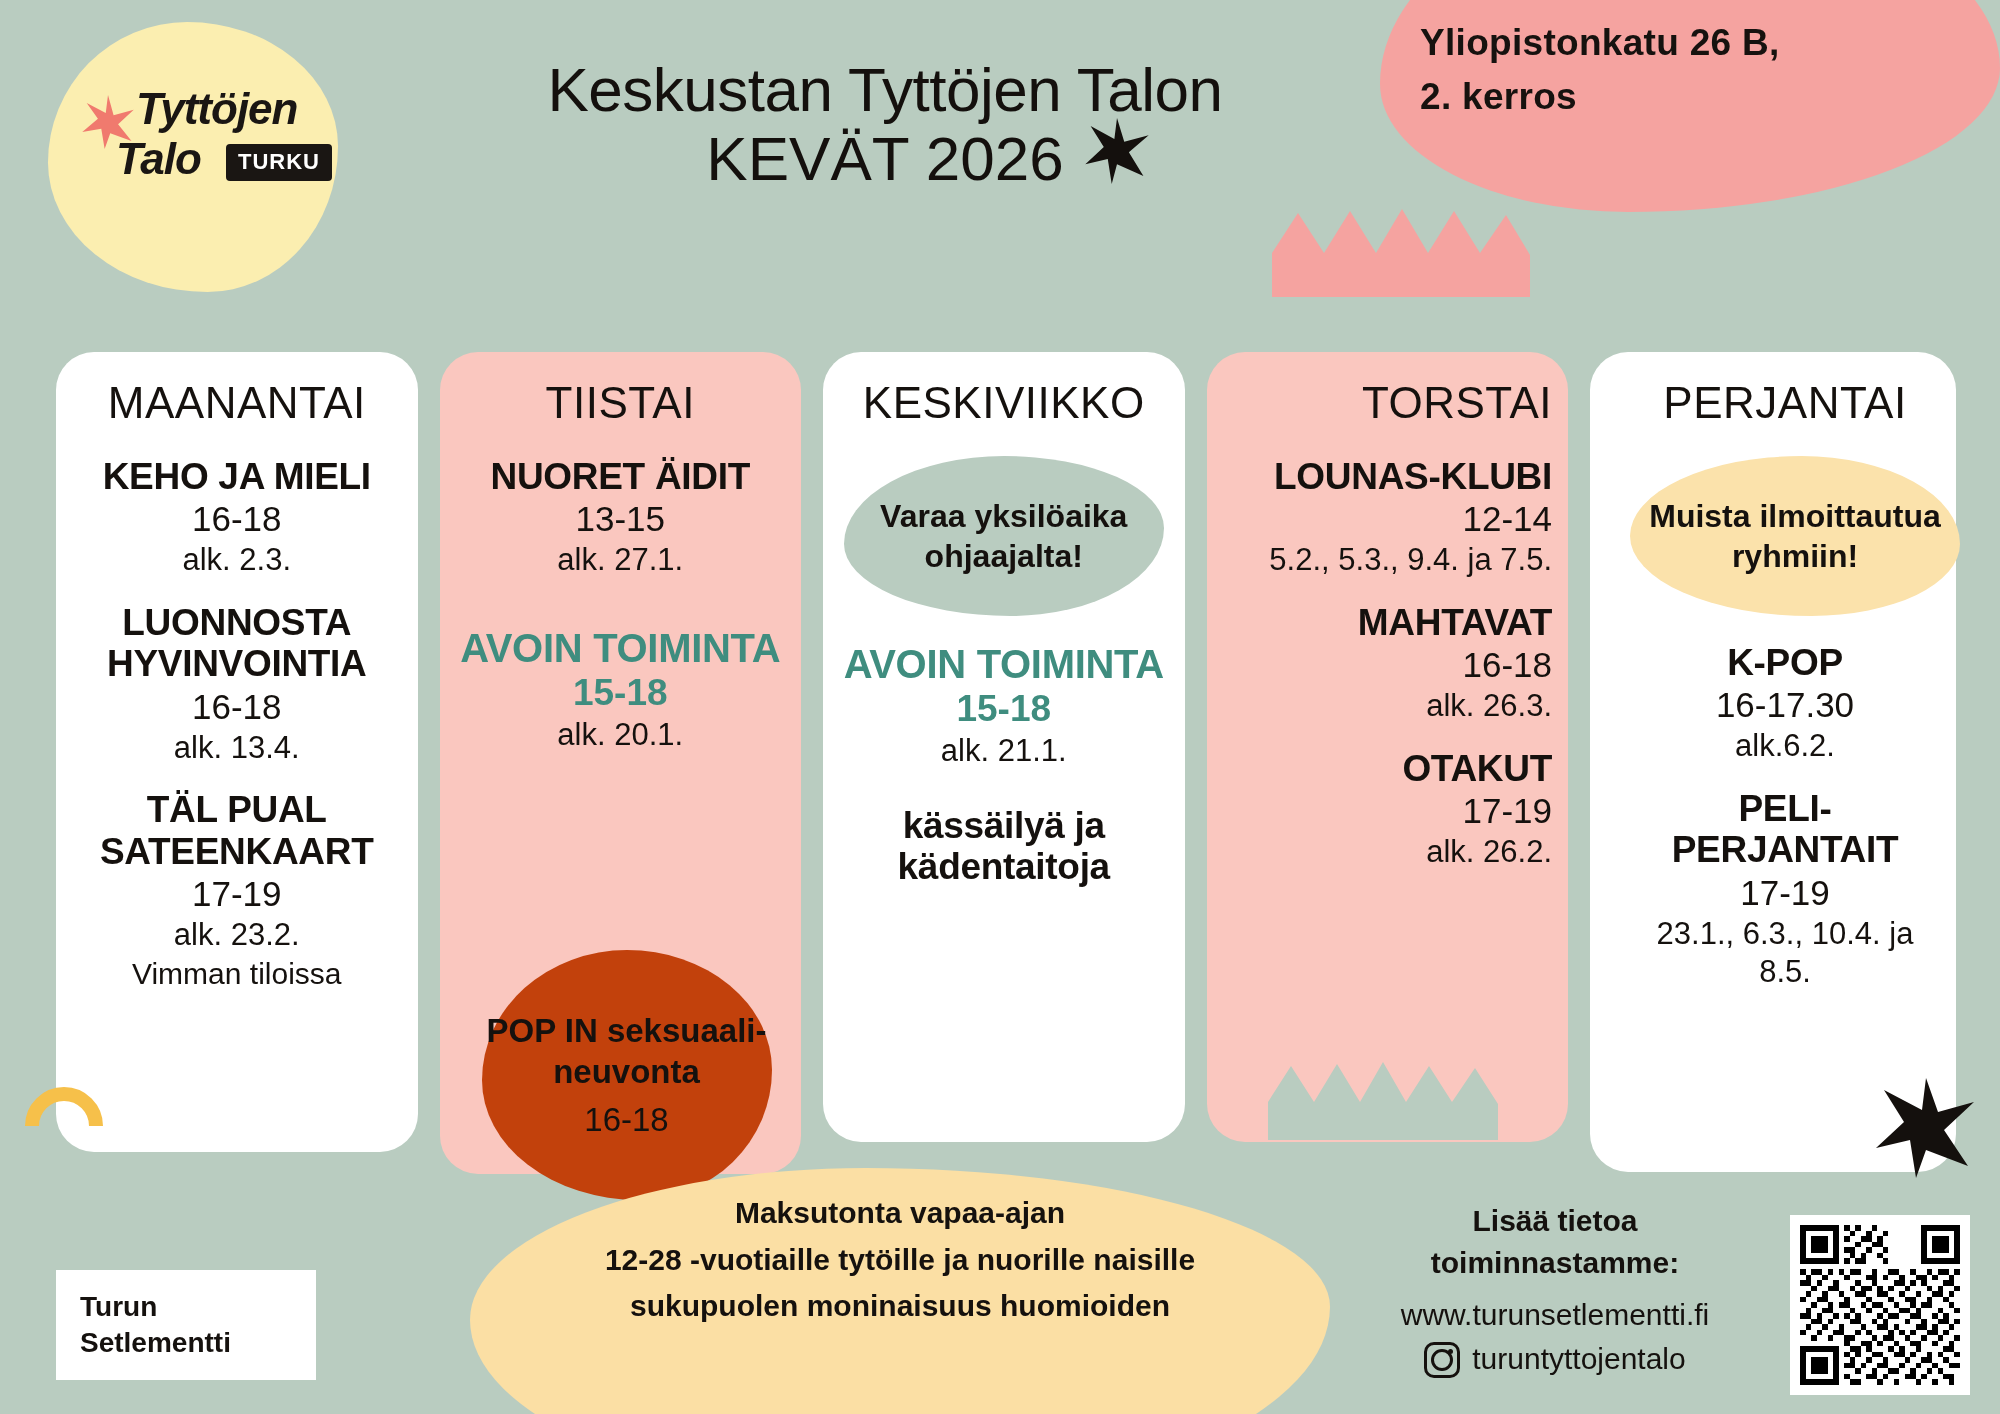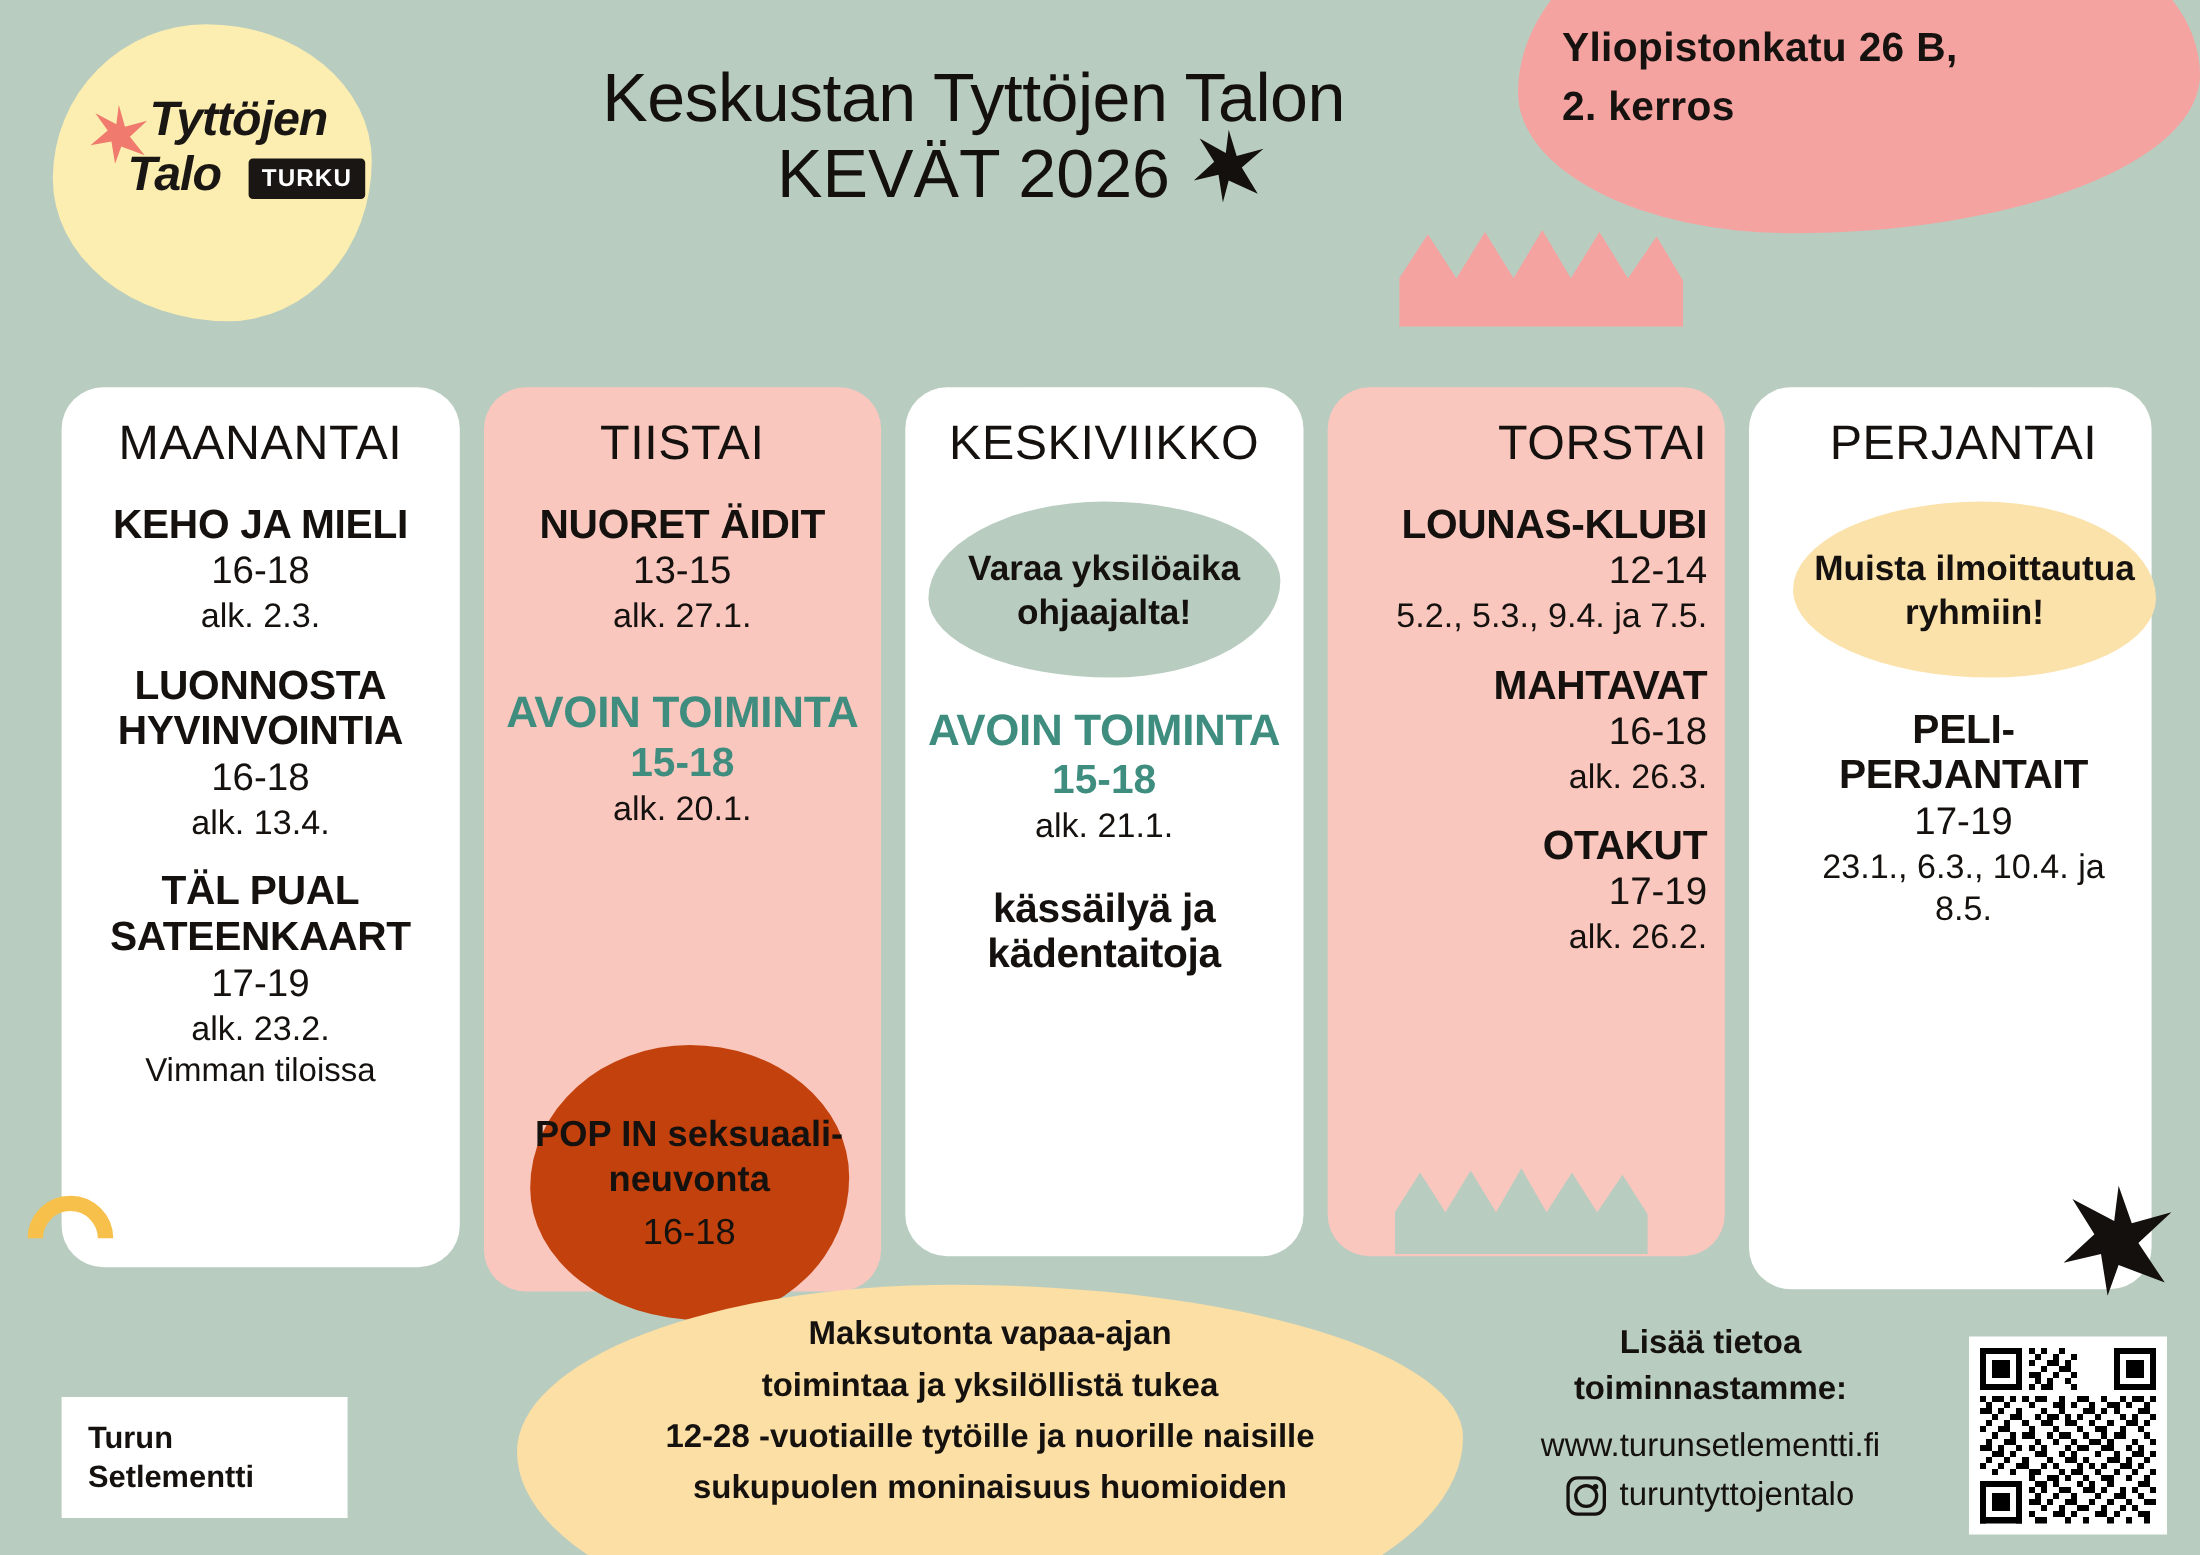--- a/index.html
+++ b/index.html
@@ -471,20 +471,25 @@
         <div class="entry-time">17-19</div>
         <div class="entry-start">alk. 26.2.</div>
       </div>
     </div>
 
     <div class="day white day-4">
       <div class="day-title">PERJANTAI</div>
 
       <div class="bubble bubble-yellow">Muista ilmoittautua ryhmiin!</div>
 
+      <div class="entry">
+        <div class="entry-name">K-POP</div>
+        <div class="entry-time">16-17.30</div>
+        <div class="entry-start">alk.6.2.</div>
+      </div>
 
       <div class="entry">
         <div class="entry-name">PELI-PERJANTAIT</div>
         <div class="entry-time">17-19</div>
         <div class="entry-start">23.1., 6.3., 10.4. ja 8.5.</div>
       </div>
     </div>
   </div>
 
   <svg class="crown-green" viewBox="0 0 230 80" preserveAspectRatio="none">
@@ -495,21 +500,20 @@
     <path d="M8 80 A32 32 0 0 1 72 80" fill="none" stroke="#f6c04a" stroke-width="14"></path>
   </svg>
 
   <svg class="star-black" viewBox="0 0 100 100">
     <path d="M50 0 L62 34 L98 24 L68 52 L92 88 L50 72 L40 100 L34 62 L0 70 L28 44 L8 12 L46 32 Z" fill="currentColor"></path>
   </svg>
 
   <div class="blob-bottom"></div>
   <div class="bottom-text">
     <div>Maksutonta vapaa-ajan</div>
-    <div>toimintaa ja yksilöllistä tukea</div>
     <div>12-28 -vuotiaille tytöille ja nuorille naisille</div>
     <div>sukupuolen moninaisuus huomioiden</div>
   </div>
 
   <div class="more-info">
     <div class="mi-title">Lisää tietoa</div>
     <div class="mi-title">toiminnastamme:</div>
     <div class="mi-url">www.turunsetlementti.fi</div>
     <div class="mi-social">
       <span class="ig-icon"></span>

